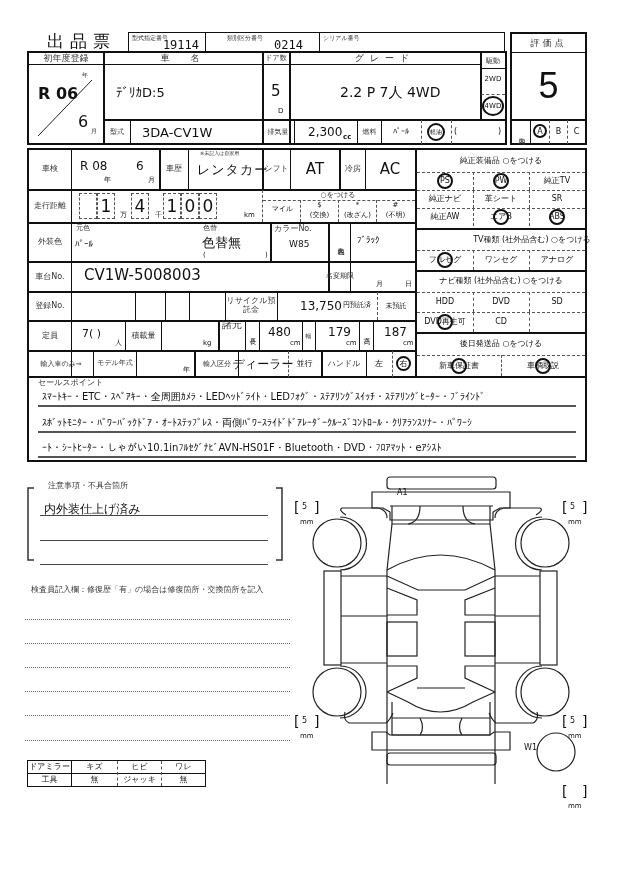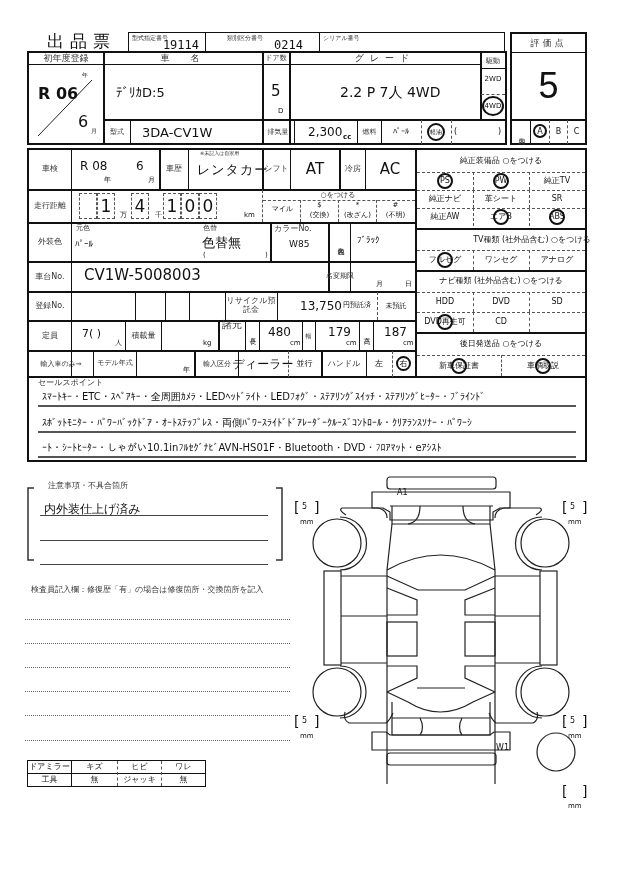--- a/index.html
+++ b/index.html
@@ -387,21 +387,21 @@
   <path d="M102 232 V265 H200 V232"></path>
   <path d="M102 248 H200"></path>
   <path d="M130 248 Q135 258 130 265"></path>
   <path d="M172 248 Q167 258 172 265"></path>
   <path d="M82 262 H96 L100 265 H200 L204 262 H220 V280 H82 Z"></path>
   <rect x="97" y="283" width="109" height="12" rx="3"></rect>
 
   <circle cx="266" cy="282" r="19"></circle>
 </svg>
 <span class="abs tiny" style="left:397px;top:489px;font-size:8px;">A1</span>
-<span class="abs tiny" style="left:496px;top:744px;font-size:8px;">W1</span>
+<span class="abs tiny" style="left:496px;top:744px;font-size:8px;padding-left:28px;">W1</span>
 
 <div class="abs" style="left:294px;top:500px;width:28px;">
   <span class="tiny" style="position:absolute;left:0;top:0;font-size:14px;">[</span>
   <span class="tiny" style="position:absolute;left:8px;top:3px;font-size:8px;">5</span>
   <span class="tiny" style="position:absolute;left:20px;top:0;font-size:14px;">]</span>
   <span class="tiny" style="position:absolute;left:6px;top:19px;font-size:7px;">mm</span>
 </div>
 <div class="abs" style="left:562px;top:500px;width:28px;">
   <span class="tiny" style="position:absolute;left:0;top:0;font-size:14px;">[</span>
   <span class="tiny" style="position:absolute;left:8px;top:3px;font-size:8px;">5</span>

